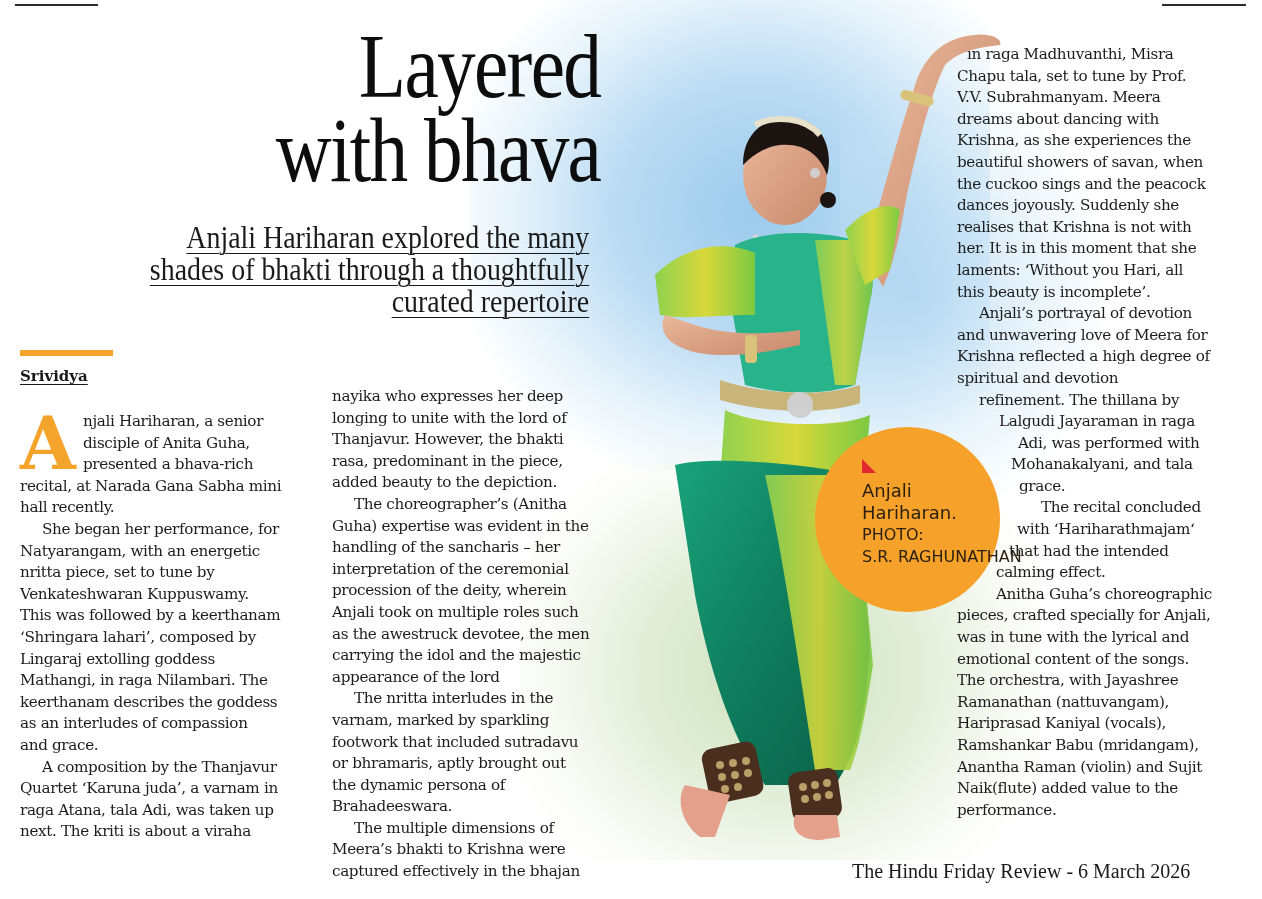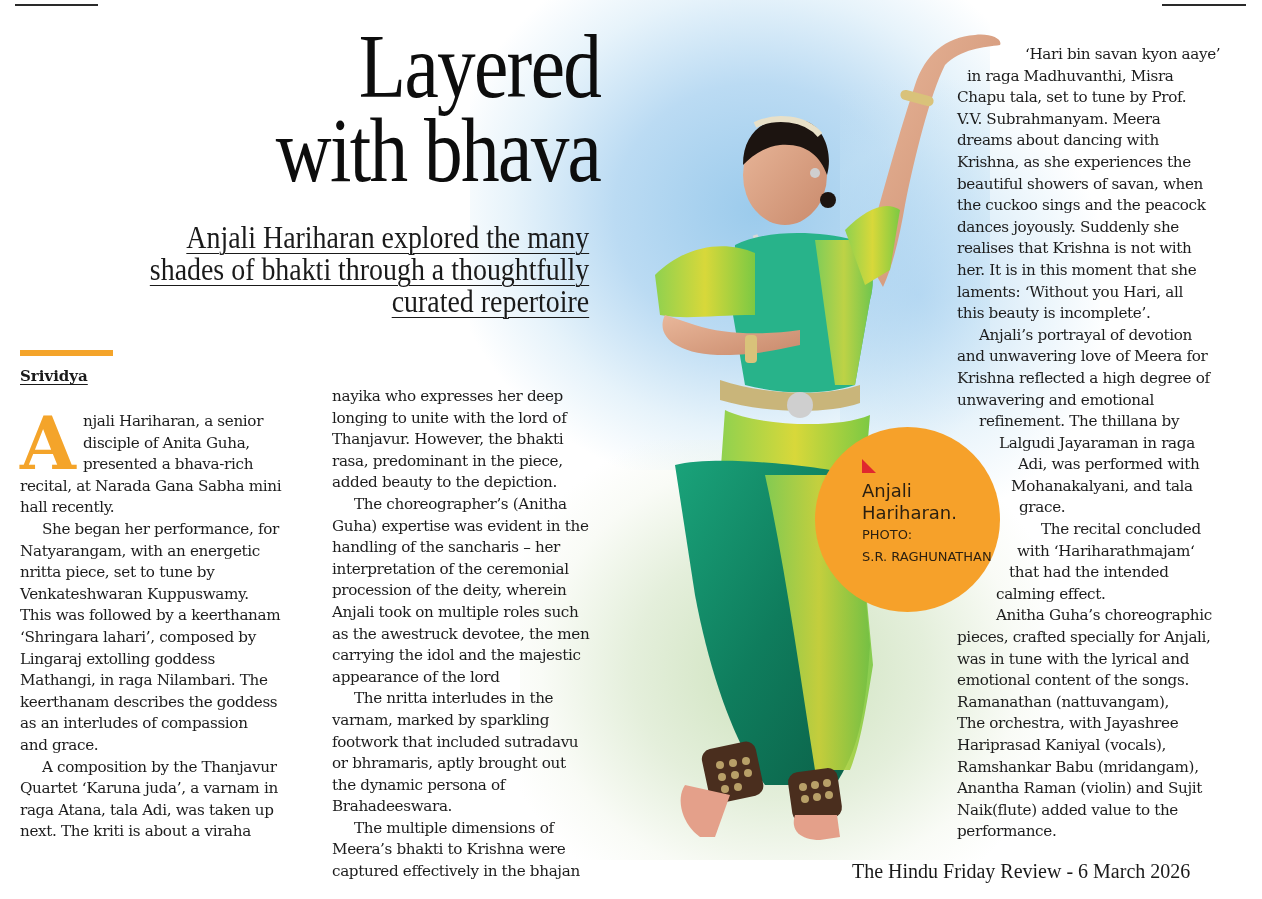--- a/index.html
+++ b/index.html
@@ -72,21 +72,21 @@
   .caption-mark {
     position: absolute; left: 862px; top: 459px; width: 0; height: 0;
     border-left: 14px solid #e0282e; border-top: 14px solid transparent;
   }
   .caption-name {
     position: absolute; left: 862px; top: 480px;
     font-family: "DejaVu Sans", sans-serif; font-size: 18px; line-height: 22px; color: #2a1f10;
   }
   .caption-credit {
     position: absolute; left: 862px; top: 524px;
-    font-family: "DejaVu Sans", sans-serif; font-size: 13px; line-height: 22px; color: #2a1f10;
+    font-family: "DejaVu Sans", sans-serif; font-size: 16px; line-height: 22px; color: #2a1f10;
   }
 
   .footer {
     position: absolute; left: 852px; top: 860px;
     font-family: "Liberation Serif", serif; font-size: 20px; color: #1a1a1a; white-space: nowrap;
   }
 </style>
 </head>
 <body>
 
@@ -154,52 +154,51 @@
     <p>varnam, marked by sparkling</p>
     <p>footwork that included sutradavu</p>
     <p>or bhramaris, aptly brought out</p>
     <p>the dynamic persona of</p>
     <p>Brahadeeswara.</p>
     <p class="indent">The multiple dimensions of</p>
     <p>Meera’s bhakti to Krishna were</p>
     <p>captured effectively in the bhajan</p>
   </div>
 <div class="col col3">
-    <p style="padding-left: 68px;">‘Hari bin savan kyon aaye’</p>
     <p style="padding-left: 10px;">in raga Madhuvanthi, Misra</p>
     <p>Chapu tala, set to tune by Prof.</p>
     <p>V.V. Subrahmanyam. Meera</p>
     <p>dreams about dancing with</p>
     <p>Krishna, as she experiences the</p>
     <p>beautiful showers of savan, when</p>
     <p>the cuckoo sings and the peacock</p>
     <p>dances joyously. Suddenly she</p>
     <p>realises that Krishna is not with</p>
     <p>her. It is in this moment that she</p>
     <p>laments: ‘Without you Hari, all</p>
     <p>this beauty is incomplete’.</p>
     <p style="padding-left: 22px;">Anjali’s portrayal of devotion</p>
     <p>and unwavering love of Meera for</p>
     <p>Krishna reflected a high degree of</p>
-    <p>unwavering and emotional</p>
+    <p>spiritual and devotion</p>
     <p style="padding-left: 22px;">refinement. The thillana by</p>
     <p style="padding-left: 42px;">Lalgudi Jayaraman in raga</p>
     <p style="padding-left: 61px;">Adi, was performed with</p>
     <p style="padding-left: 54px;">Mohanakalyani, and tala</p>
     <p style="padding-left: 62px;">grace.</p>
     <p style="padding-left: 84px;">The recital concluded</p>
     <p style="padding-left: 60px;">with ‘Hariharathmajam‘</p>
     <p style="padding-left: 52px;">that had the intended</p>
     <p style="padding-left: 39px;">calming effect.</p>
     <p style="padding-left: 39px;">Anitha Guha’s choreographic</p>
     <p>pieces, crafted specially for Anjali,</p>
     <p>was in tune with the lyrical and</p>
     <p>emotional content of the songs.</p>
+    <p>The orchestra, with Jayashree</p>
     <p>Ramanathan (nattuvangam),</p>
-    <p>The orchestra, with Jayashree</p>
     <p>Hariprasad Kaniyal (vocals),</p>
     <p>Ramshankar Babu (mridangam),</p>
     <p>Anantha Raman (violin) and Sujit</p>
     <p>Naik(flute) added value to the</p>
     <p>performance.</p>
   </div>
 
 <svg class="dancer" viewBox="0 0 400 820" xmlns="http://www.w3.org/2000/svg">
   <defs>
     <linearGradient id="silk" x1="0" y1="0" x2="1" y2="1">

